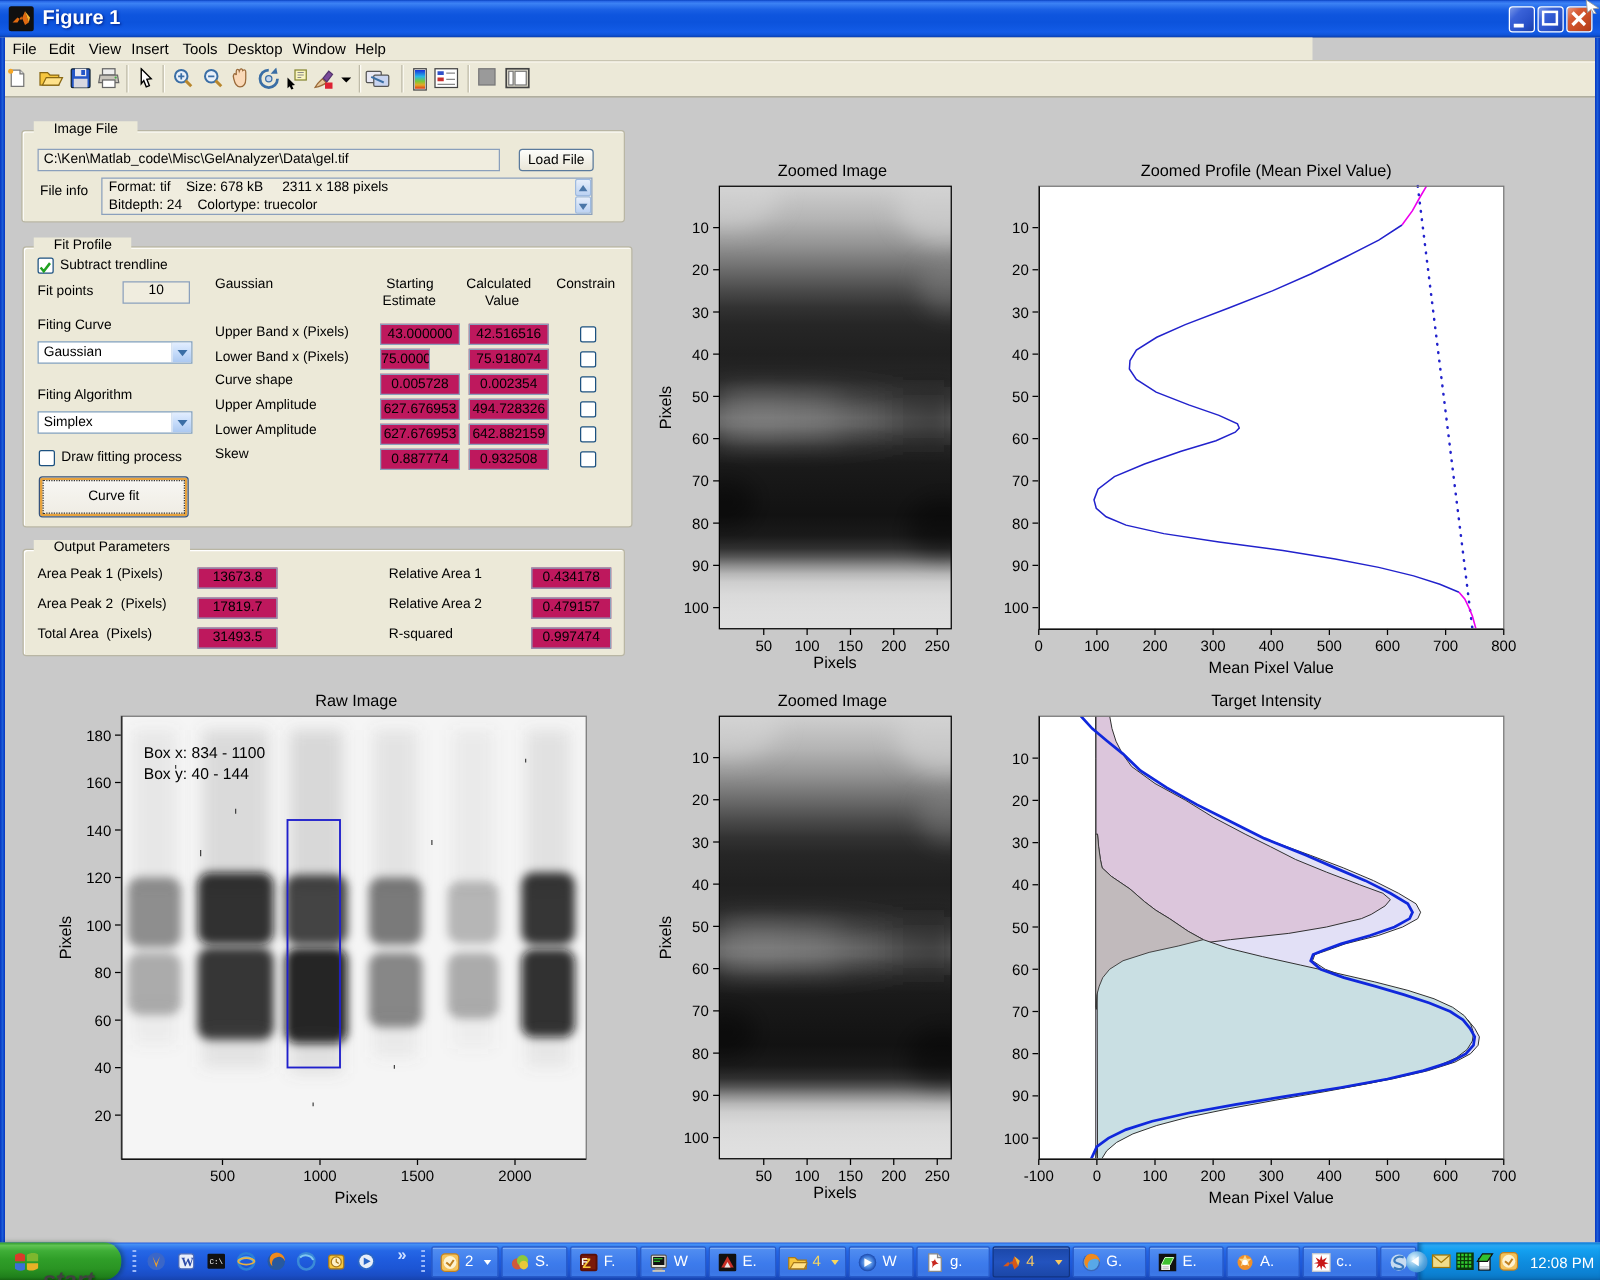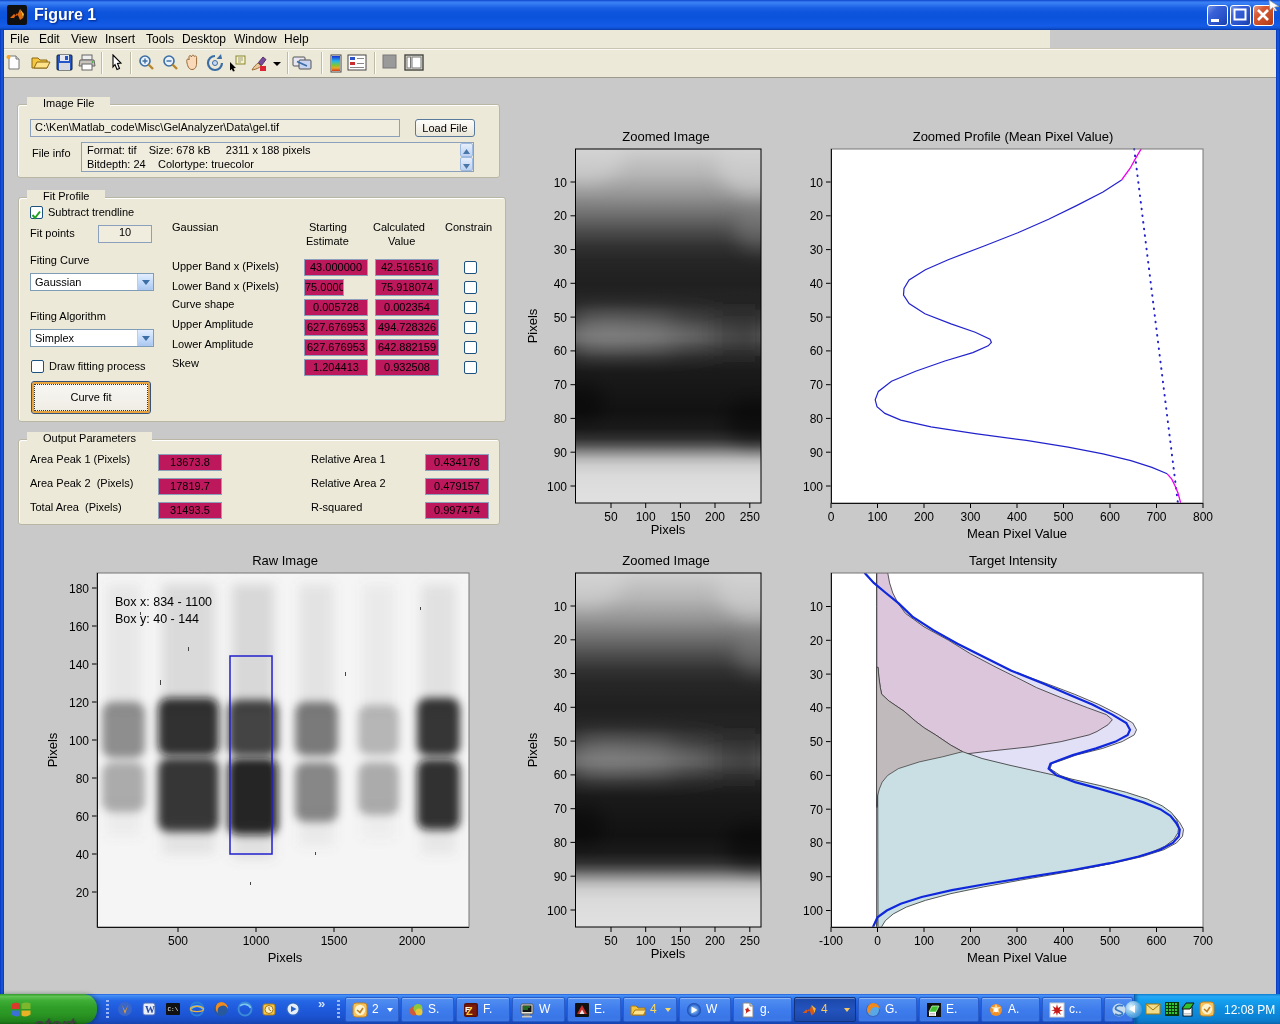--- a/index.html
+++ b/index.html
@@ -225,21 +225,21 @@
 <div class="vbox" style="left:304px;top:259px;width:64px;height:17px">43.000000</div>
 <div class="vbox" style="left:375px;top:259px;width:64px;height:17px">42.516516</div>
 <div class="vbox" style="left:304px;top:279px;width:40px;height:17px">75.000000</div>
 <div class="vbox" style="left:375px;top:279px;width:64px;height:17px">75.918074</div>
 <div class="vbox" style="left:304px;top:299px;width:64px;height:17px">0.005728</div>
 <div class="vbox" style="left:375px;top:299px;width:64px;height:17px">0.002354</div>
 <div class="vbox" style="left:304px;top:319px;width:64px;height:17px">627.676953</div>
 <div class="vbox" style="left:375px;top:319px;width:64px;height:17px">494.728326</div>
 <div class="vbox" style="left:304px;top:339px;width:64px;height:17px">627.676953</div>
 <div class="vbox" style="left:375px;top:339px;width:64px;height:17px">642.882159</div>
-<div class="vbox" style="left:304px;top:359px;width:64px;height:17px">1.204413</div>
+<div class="vbox" style="left:304px;top:359px;width:64px;height:17px">0.887774</div>
 <div class="vbox" style="left:375px;top:359px;width:64px;height:17px">0.932508</div>
 <div class="cb" style="left:464px;top:261px"></div>
 <div class="cb" style="left:464px;top:281px"></div>
 <div class="cb" style="left:464px;top:301px"></div>
 <div class="cb" style="left:464px;top:321px"></div>
 <div class="cb" style="left:464px;top:341px"></div>
 <div class="cb" style="left:464px;top:361px"></div>
 
 <div class="gbox" style="left:18px;top:439px;width:482px;height:86px"></div>
 <div class="glabel" style="left:27px;top:432px">Output Parameters</div>

